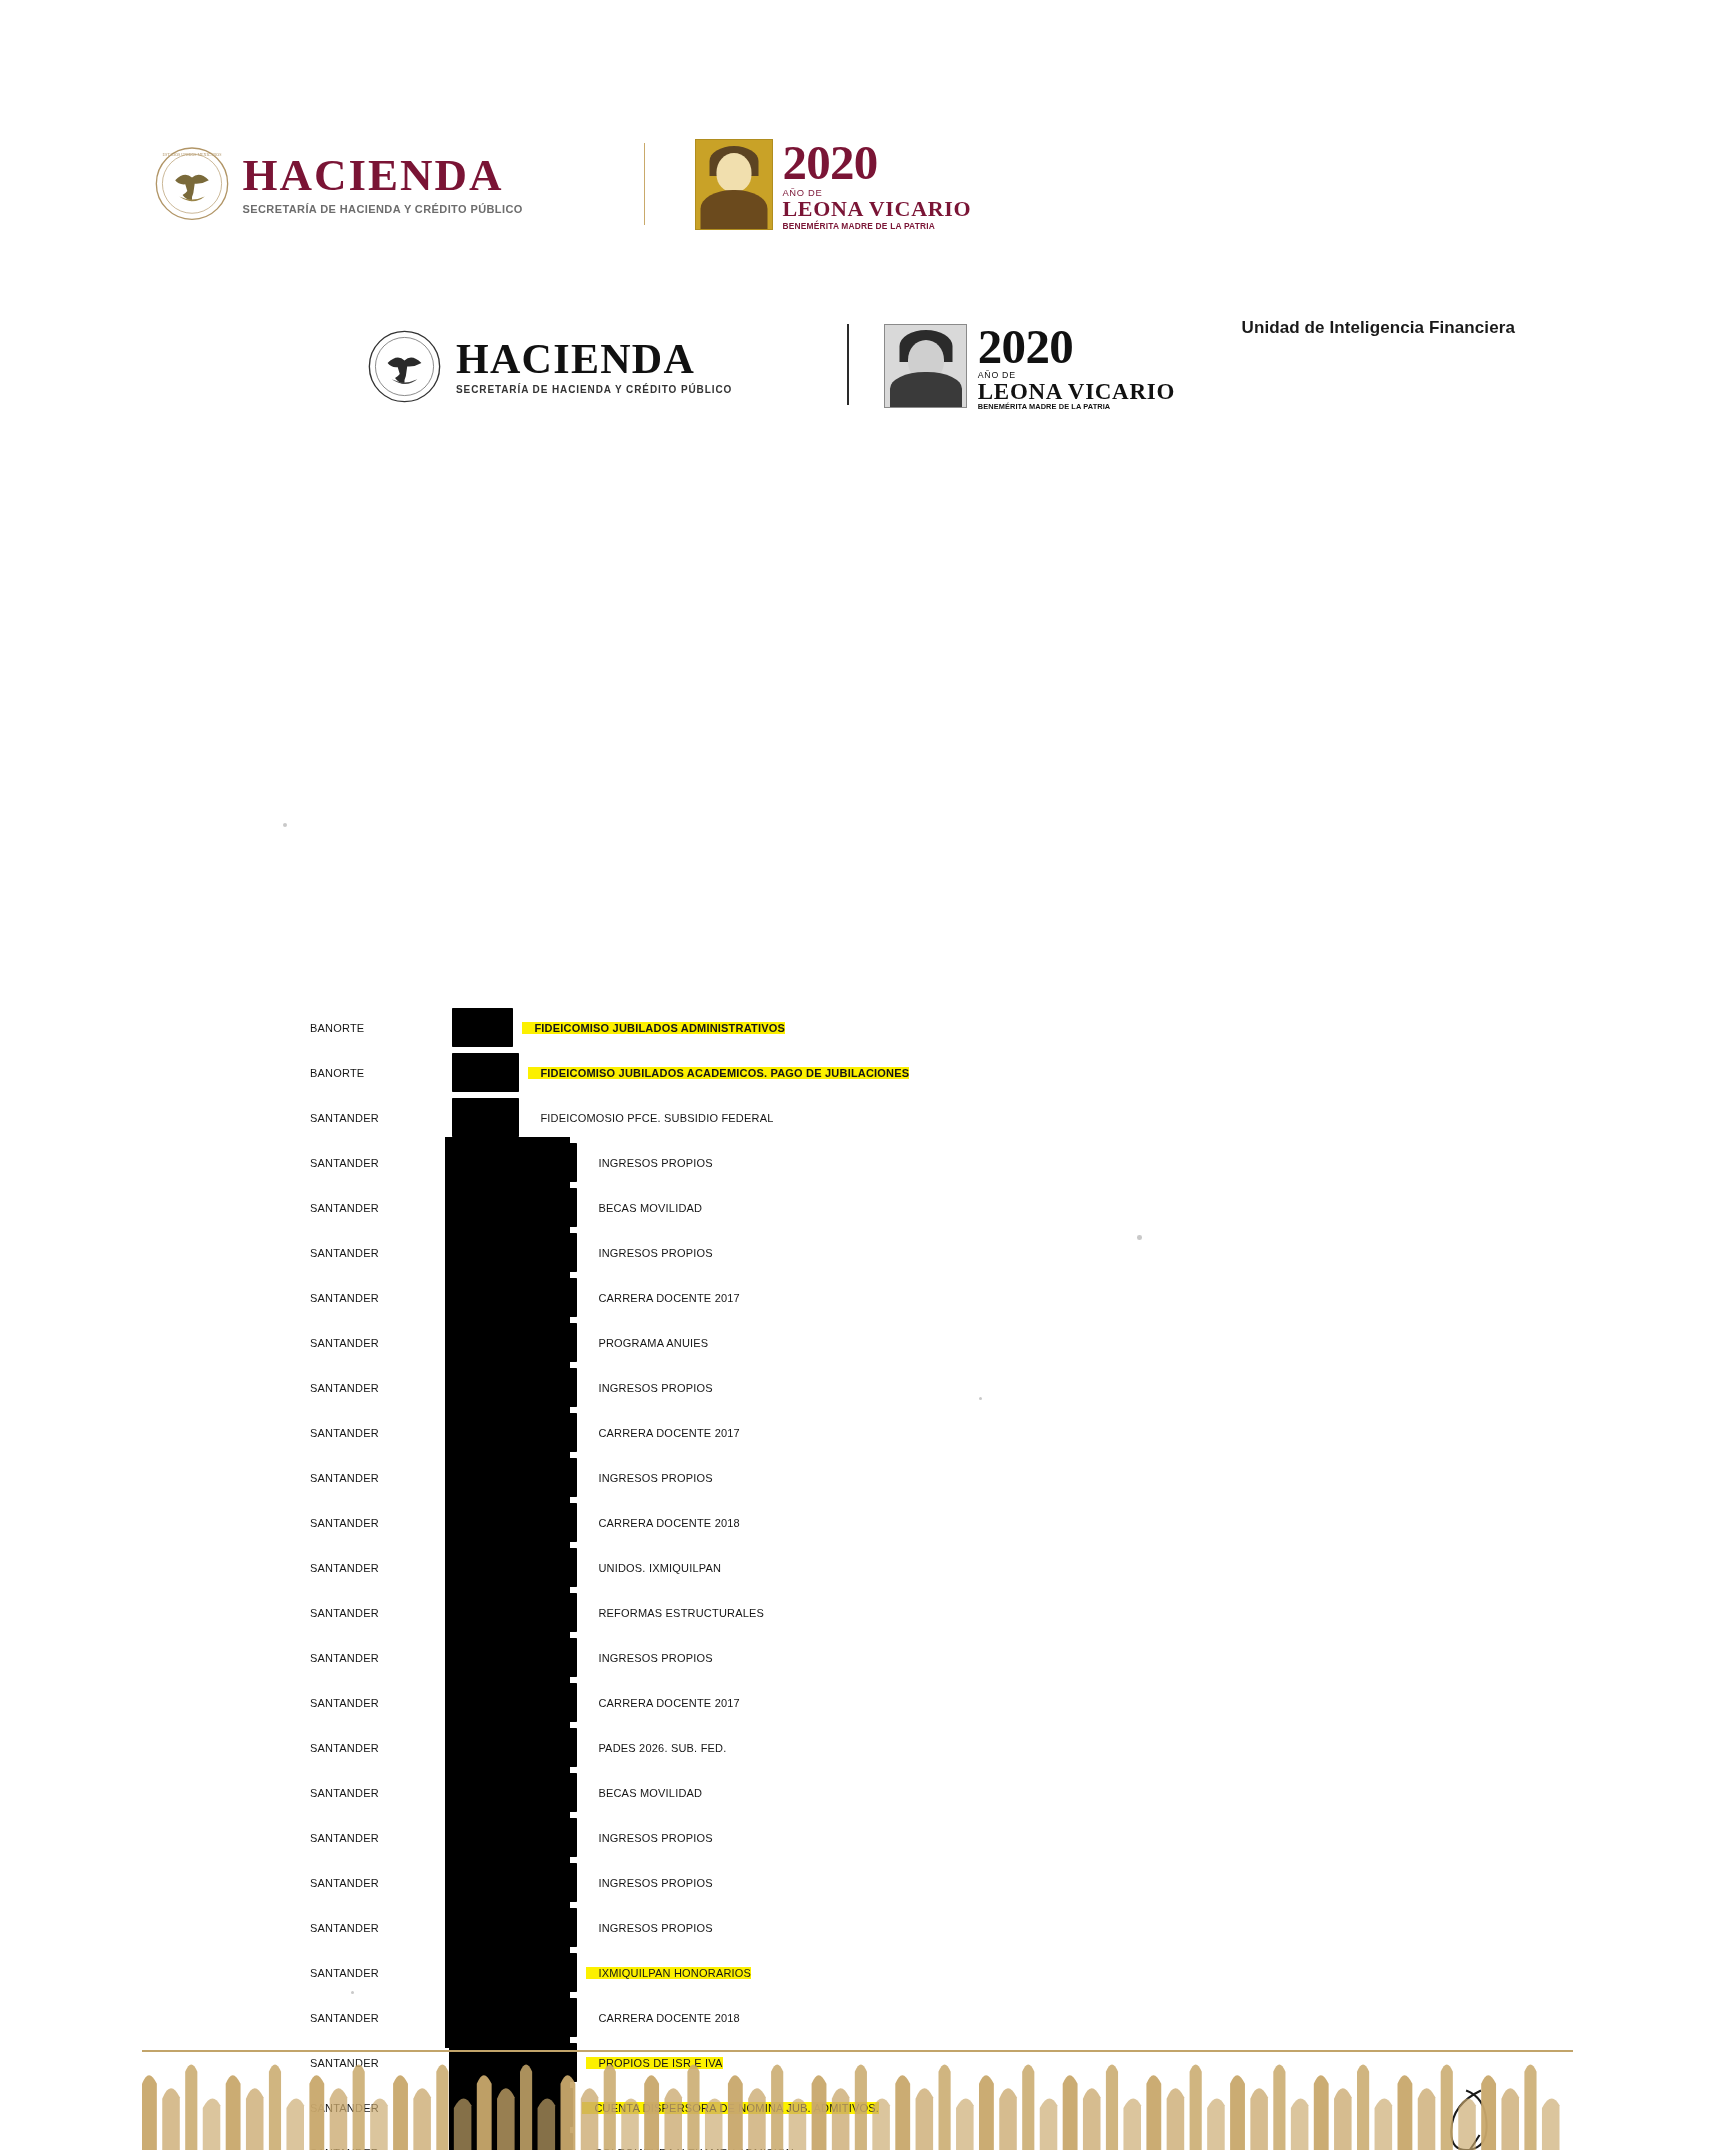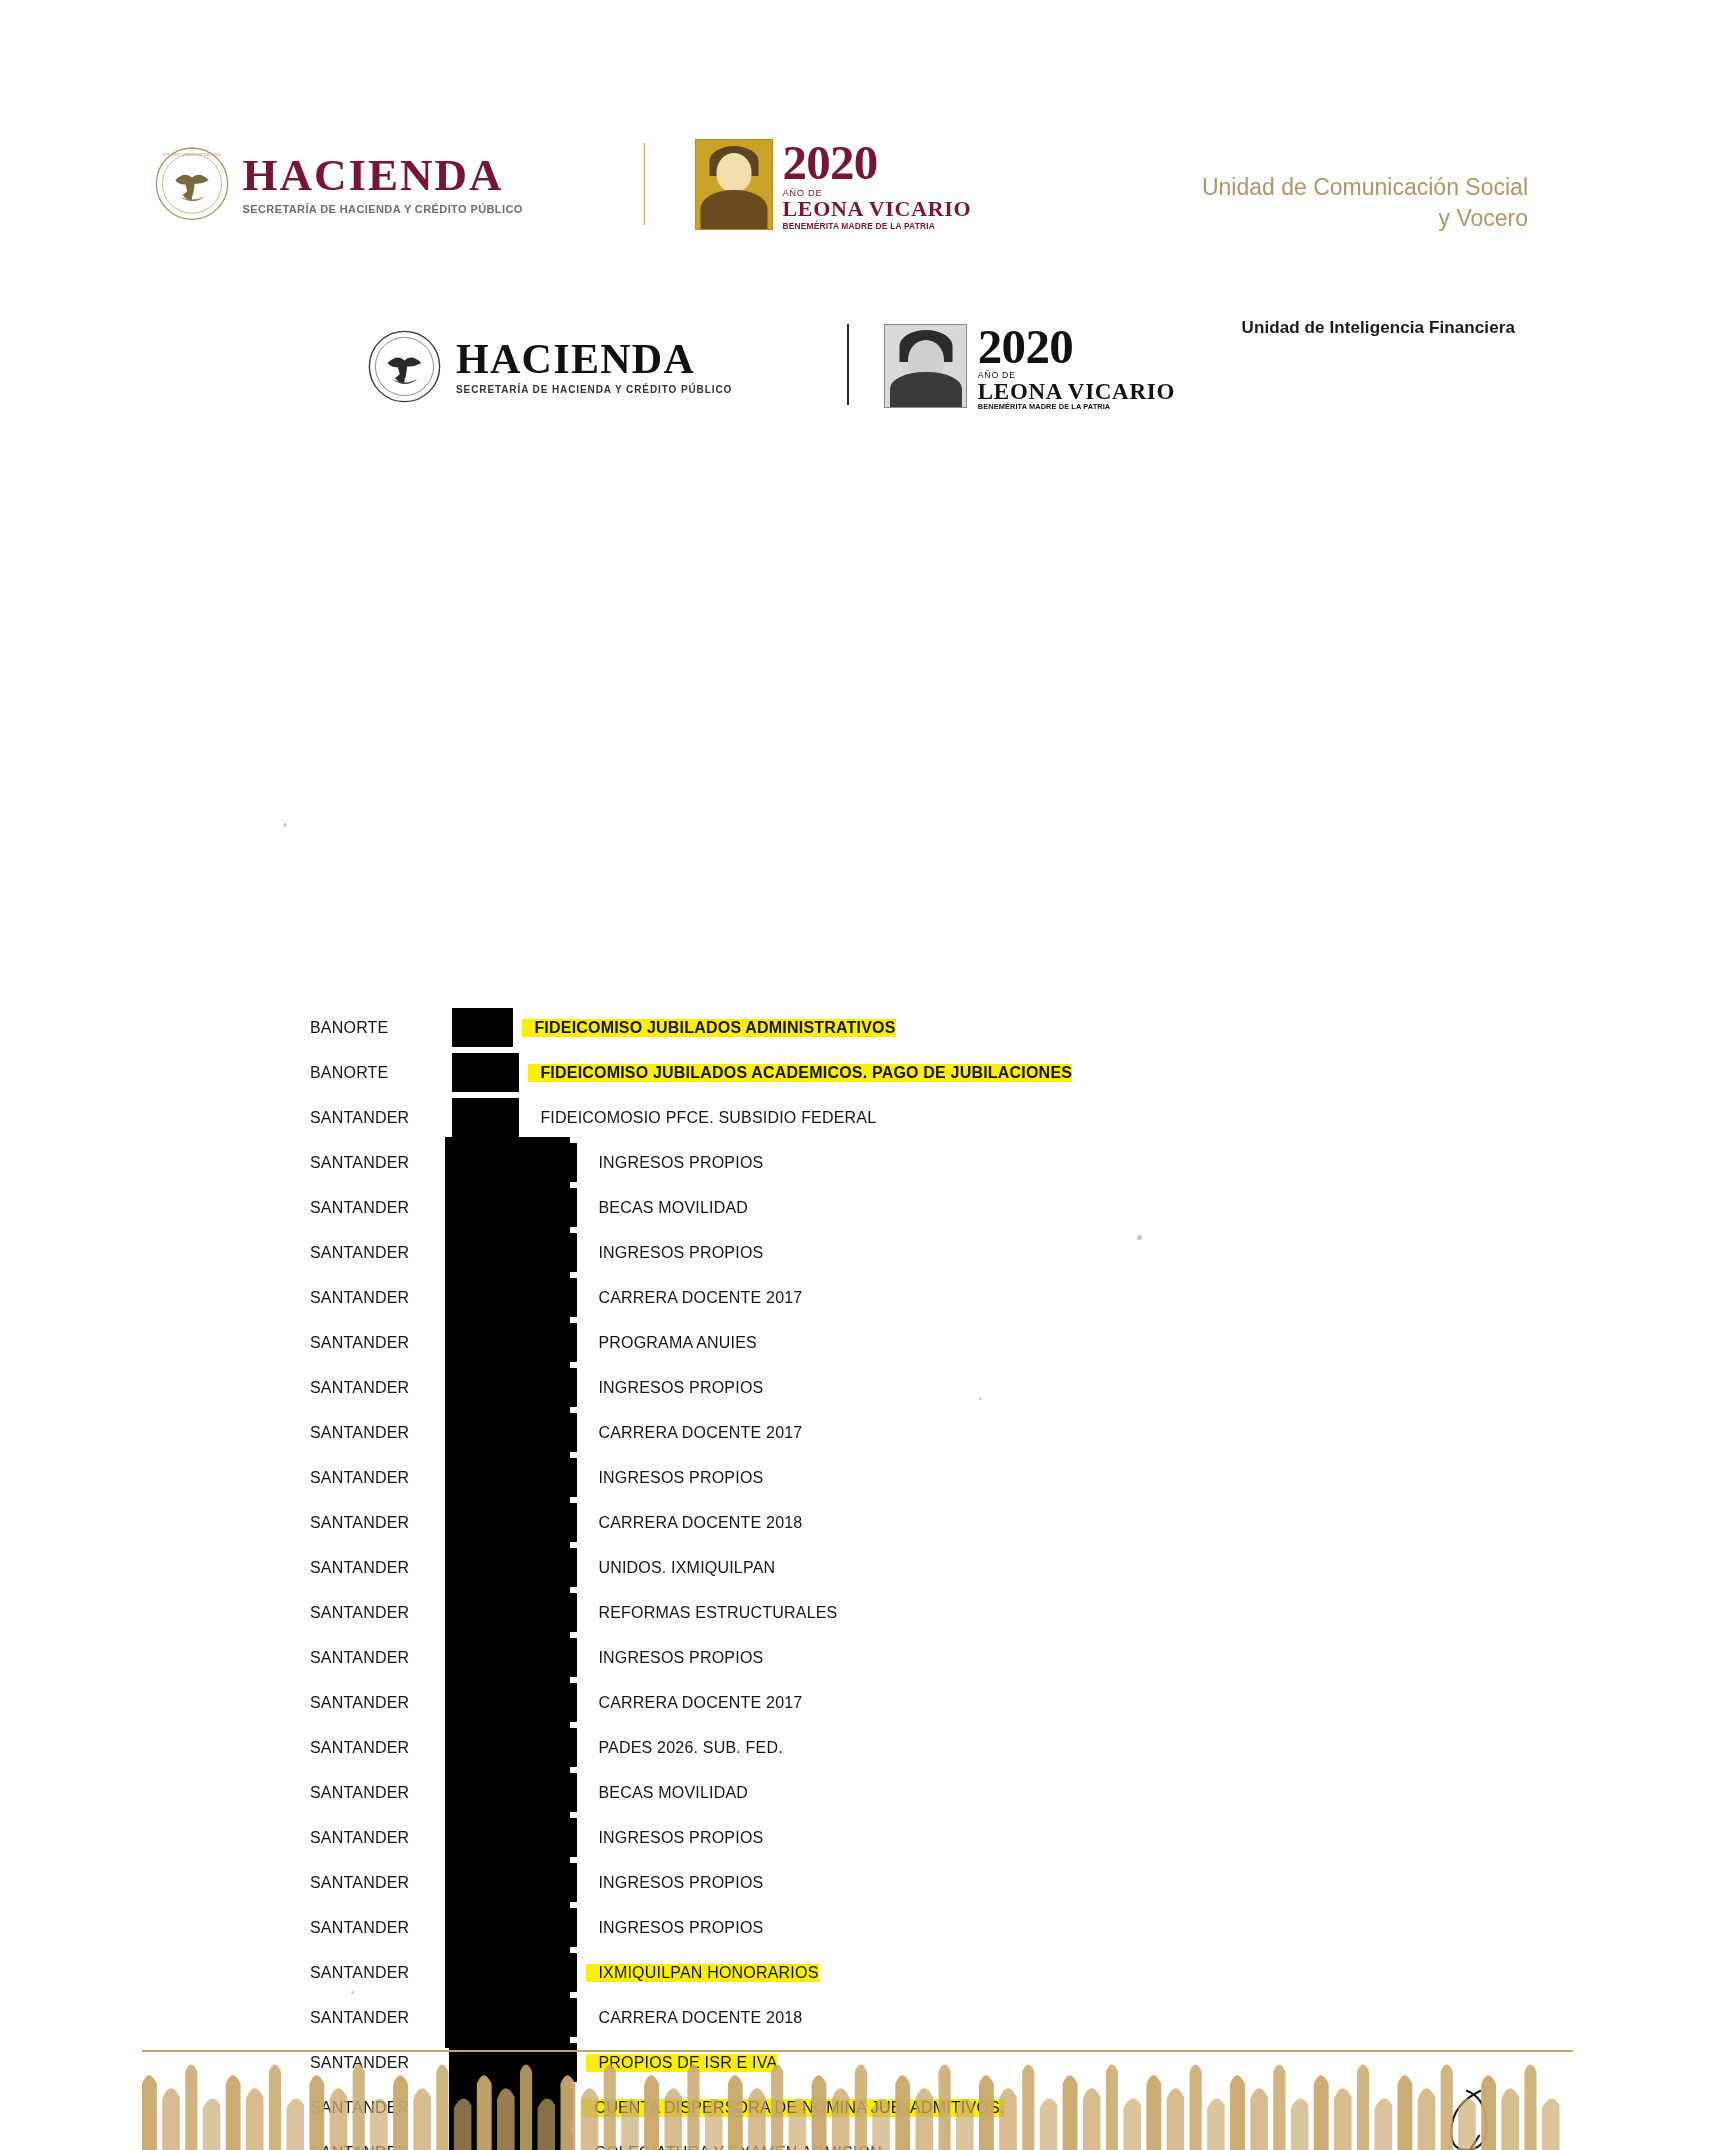--- a/index.html
+++ b/index.html
@@ -95,21 +95,21 @@
     position:absolute;left:1188px;top:358px;width:432px;border:1.3px solid #3a3a3a;
     font-size:17px;color:#111;
   }
   .req-line1{padding:5.4px 6.7px 6px 8px;border-bottom:1.3px solid #3a3a3a;}
   .req-line2{padding:5.4px 6.7px 6px 8px;}
 
   
   .rows{position:absolute;left:310px;top:715px;width:1147px;}
   .row{
     position:relative;height:45px;display:flex;align-items:center;
-    font-size:16px;color:#151515;letter-spacing:0.2px;
+    font-size:11px;color:#151515;letter-spacing:0.2px;
   }
   .bank{width:142px;flex:0 0 142px;}
   .redact{
     background:#000;height:39px;border-radius:0.7px;flex:0 0 auto;
   }
   .desc{margin-left:9.4px;white-space:nowrap;padding-left:12px;}
   .hl{background:#fcf000;}
   .bold{font-weight:700;}
 
   
@@ -163,24 +163,20 @@
           <div class="body"></div>
       </div>
       <div class="leona-txt">
         <div class="leona-2020">2020</div>
         <div class="leona-anio">AÑO DE</div>
         <div class="leona-name">LEONA VICARIO</div>
         <div class="leona-mother">BENEMÉRITA MADRE DE LA PATRIA</div>
       </div>
     </div>
 
-    <div class="hdr-right">
-      <div>Unidad de Comunicación Social</div>
-      <div>y Vocero</div>
-    </div>
   </div>
 
   <div class="sheet">
 
     <div class="sheet-unidad">Unidad de Inteligencia Financiera</div>
 
     <div class="scan-logo">
       <div class="scan-eagle">
         <svg width="73" height="73" viewBox="0 0 108 108">
           <circle cx="54" cy="54" r="52" fill="none" stroke="#333" stroke-width="2"></circle>

